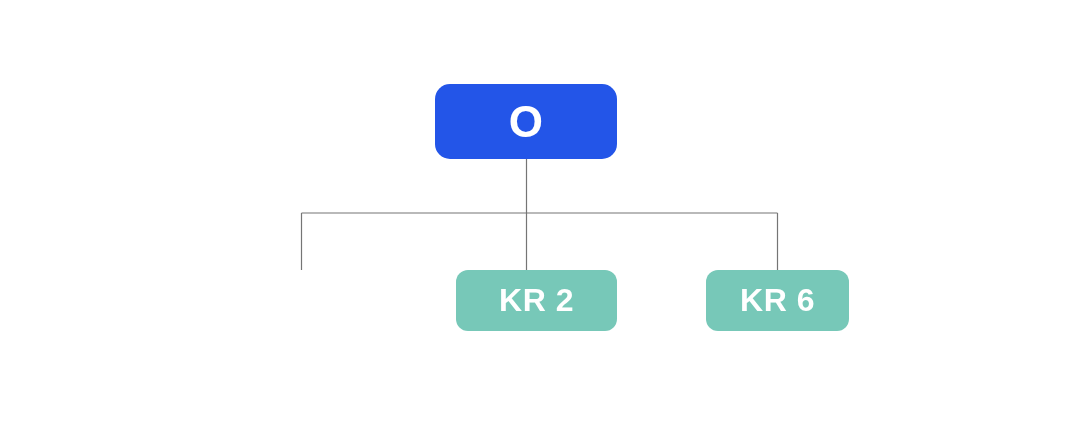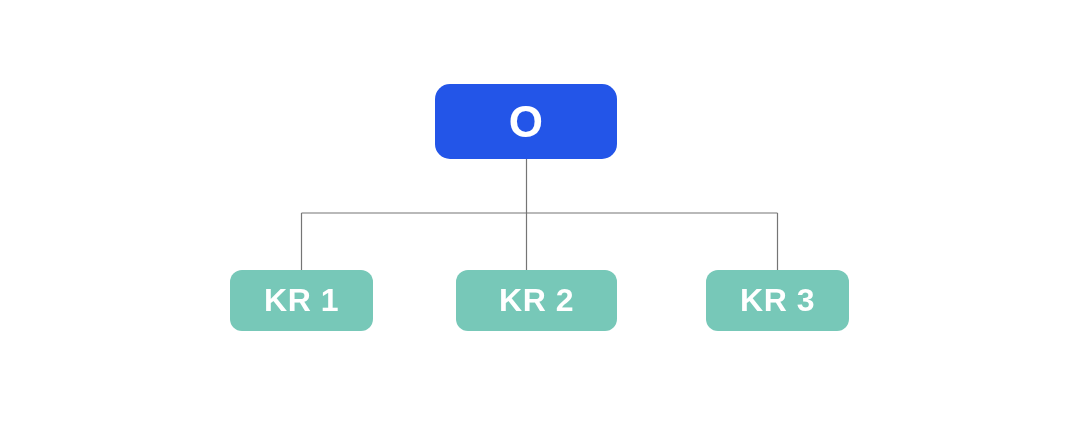--- a/index.html
+++ b/index.html
@@ -65,25 +65,22 @@
 
     <line x1="301.5" y1="213" x2="301.5" y2="270" stroke-width="1.2" stroke="#757575"></line>
 
     <line x1="777.5" y1="213" x2="777.5" y2="270" stroke-width="1.2" stroke="#757575"></line>
   </svg>
 
   <div class="node node-objective" style="background: rgb(35, 85, 232); color: rgb(255, 255, 255);">
     <span>O</span>
   </div>
 
-  <div class="node node-kr node-kr1" style="background: rgb(119, 200, 184); color: rgb(255, 255, 255);">
-    <span>KR 1</span>
-  </div>
 
   <div class="node node-kr node-kr2" style="background: rgb(119, 200, 184); color: rgb(255, 255, 255);">
     <span>KR 2</span>
   </div>
 
   <div class="node node-kr node-kr3" style="background: rgb(119, 200, 184); color: rgb(255, 255, 255);">
-    <span>KR 3</span>
+    <span>KR 6</span>
   </div>
 
 </div>
 
 </body></html>

